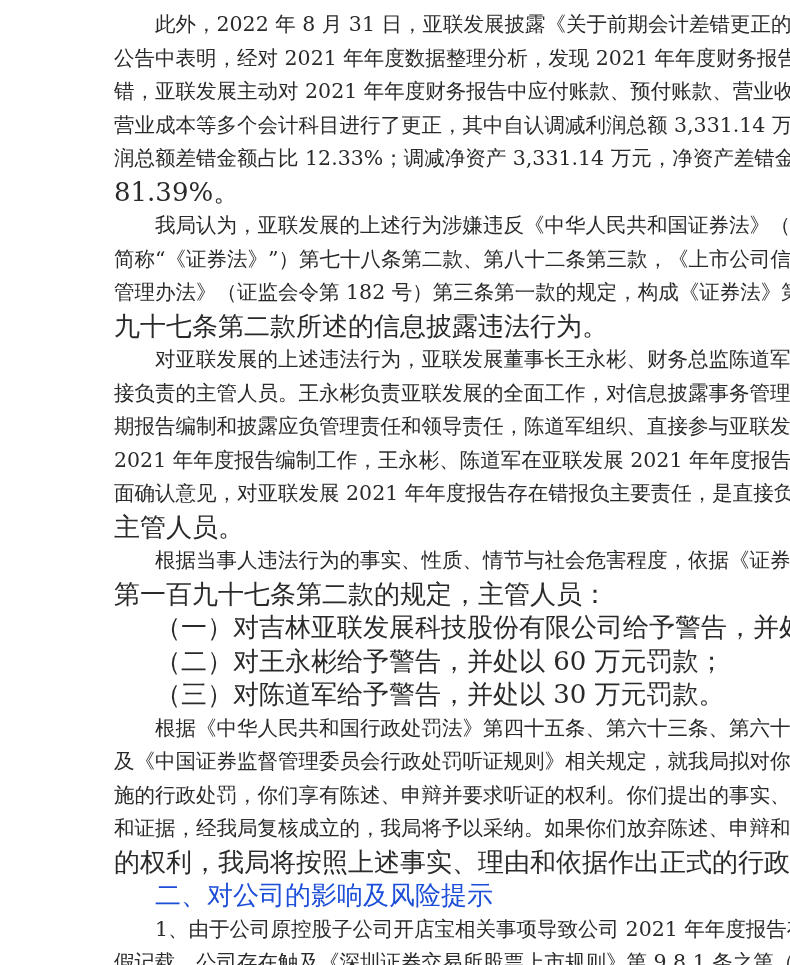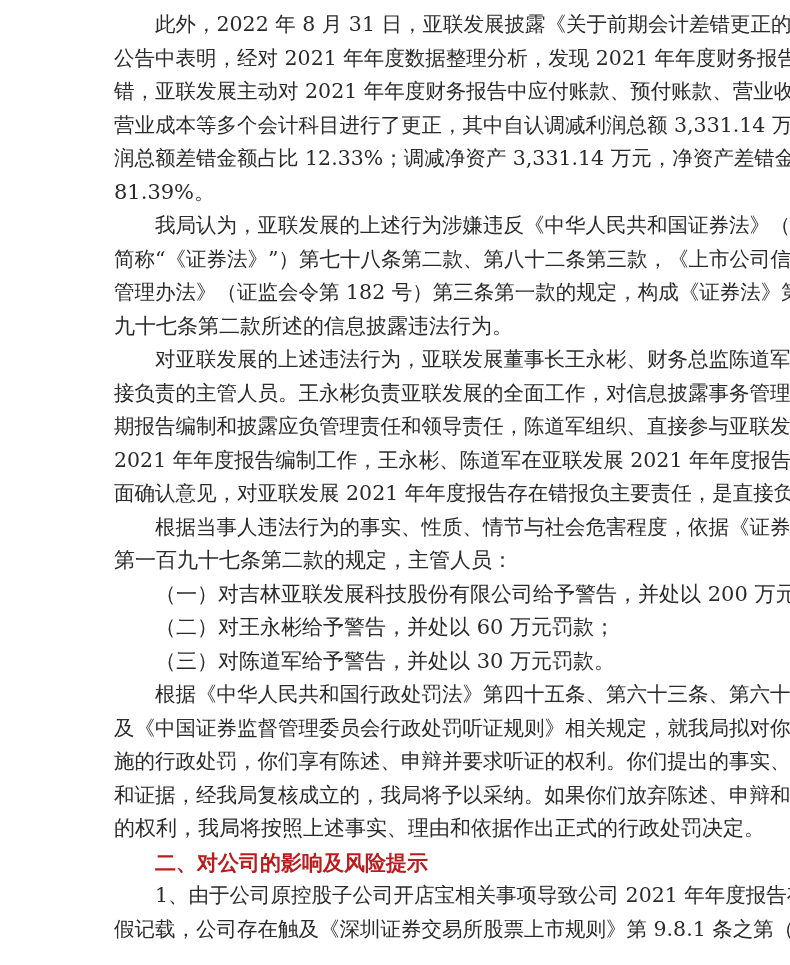--- a/index.html
+++ b/index.html
@@ -41,32 +41,32 @@
   .just > span {
     white-space: pre;
   }
 
   
   .flush {
     display: block;
     width: 563px;
     height: 33.5px;
     line-height: 33.5px;
-    font-size: 21px;
+    font-size: 26px;
     color: #2a2a2a;
     white-space: pre;
   }
 
   .indent {
     padding-left: 41px;
   }
 
   .heading {
-    font-weight: bold;
-    color: #b91c1c;
+    font-weight: normal;
+    color: #1d4ed8;
   }
 </style>
 </head>
 <body>
 
 <div id="page">
   <div id="doc-body">
       <div class="just">
         <span style="width: 41px; flex: 0 0 41px;"></span>
         <span>此</span>
@@ -554,20 +554,21 @@
         <span>主</span>
         <span>要</span>
         <span>责</span>
         <span>任</span>
         <span>，</span>
         <span>是</span>
         <span>直</span>
         <span>接</span>
         <span>负</span>
       </div>
+      <div class="flush">主管人员。</div>
       <div class="just">
         <span style="width: 41px; flex: 0 0 41px;"></span>
         <span>根</span>
         <span>据</span>
         <span>当</span>
         <span>事</span>
         <span>人</span>
         <span>违</span>
         <span>法</span>
         <span>行</span>

